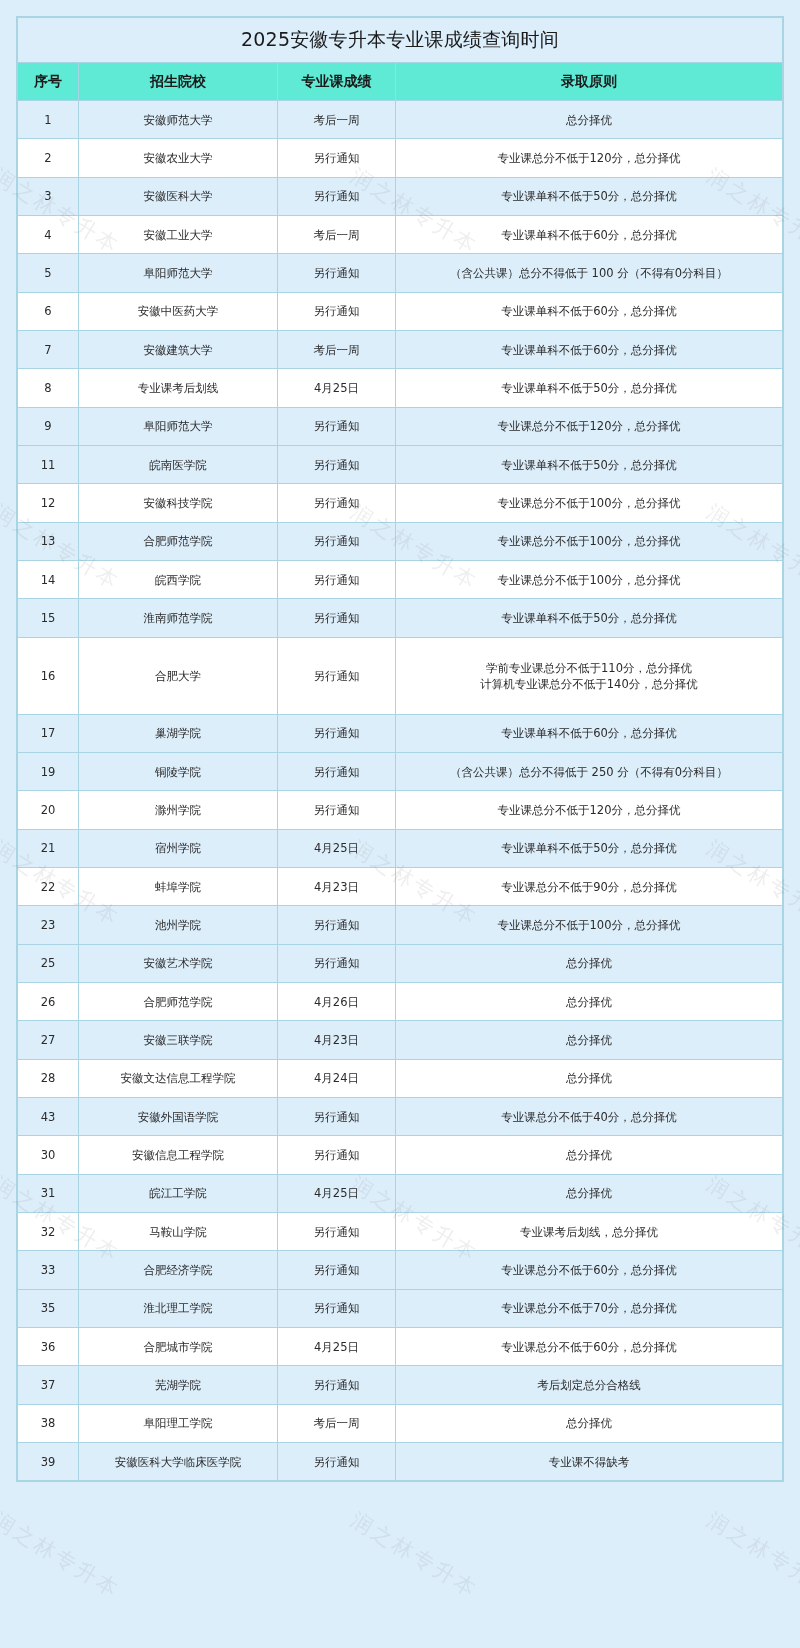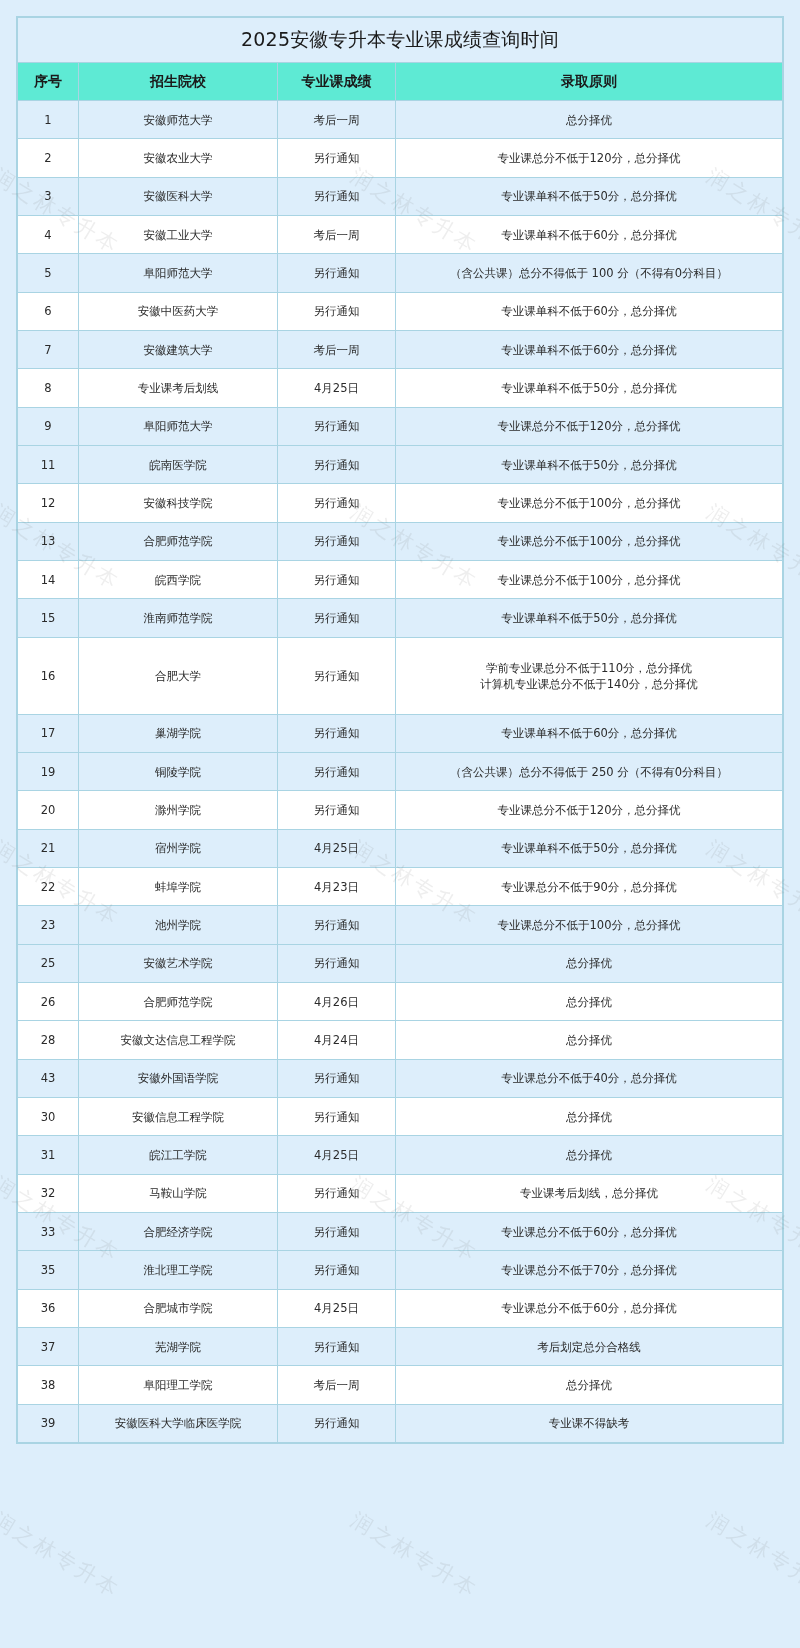--- a/index.html
+++ b/index.html
@@ -280,20 +280,28 @@
           </td>
         </tr>
         <tr class="body-row even">
           <td>26</td>
           <td>合肥师范学院</td>
           <td>4月26日</td>
           <td>
             <span class="rule-line">总分择优</span>
           </td>
         </tr>
+        <tr class="body-row odd">
+          <td>27</td>
+          <td>安徽三联学院</td>
+          <td>4月23日</td>
+          <td>
+            <span class="rule-line">总分择优</span>
+          </td>
+        </tr>
         <tr class="body-row even">
           <td>28</td>
           <td>安徽文达信息工程学院</td>
           <td>4月24日</td>
           <td>
             <span class="rule-line">总分择优</span>
           </td>
         </tr>
         <tr class="body-row odd">
           <td>43</td>

